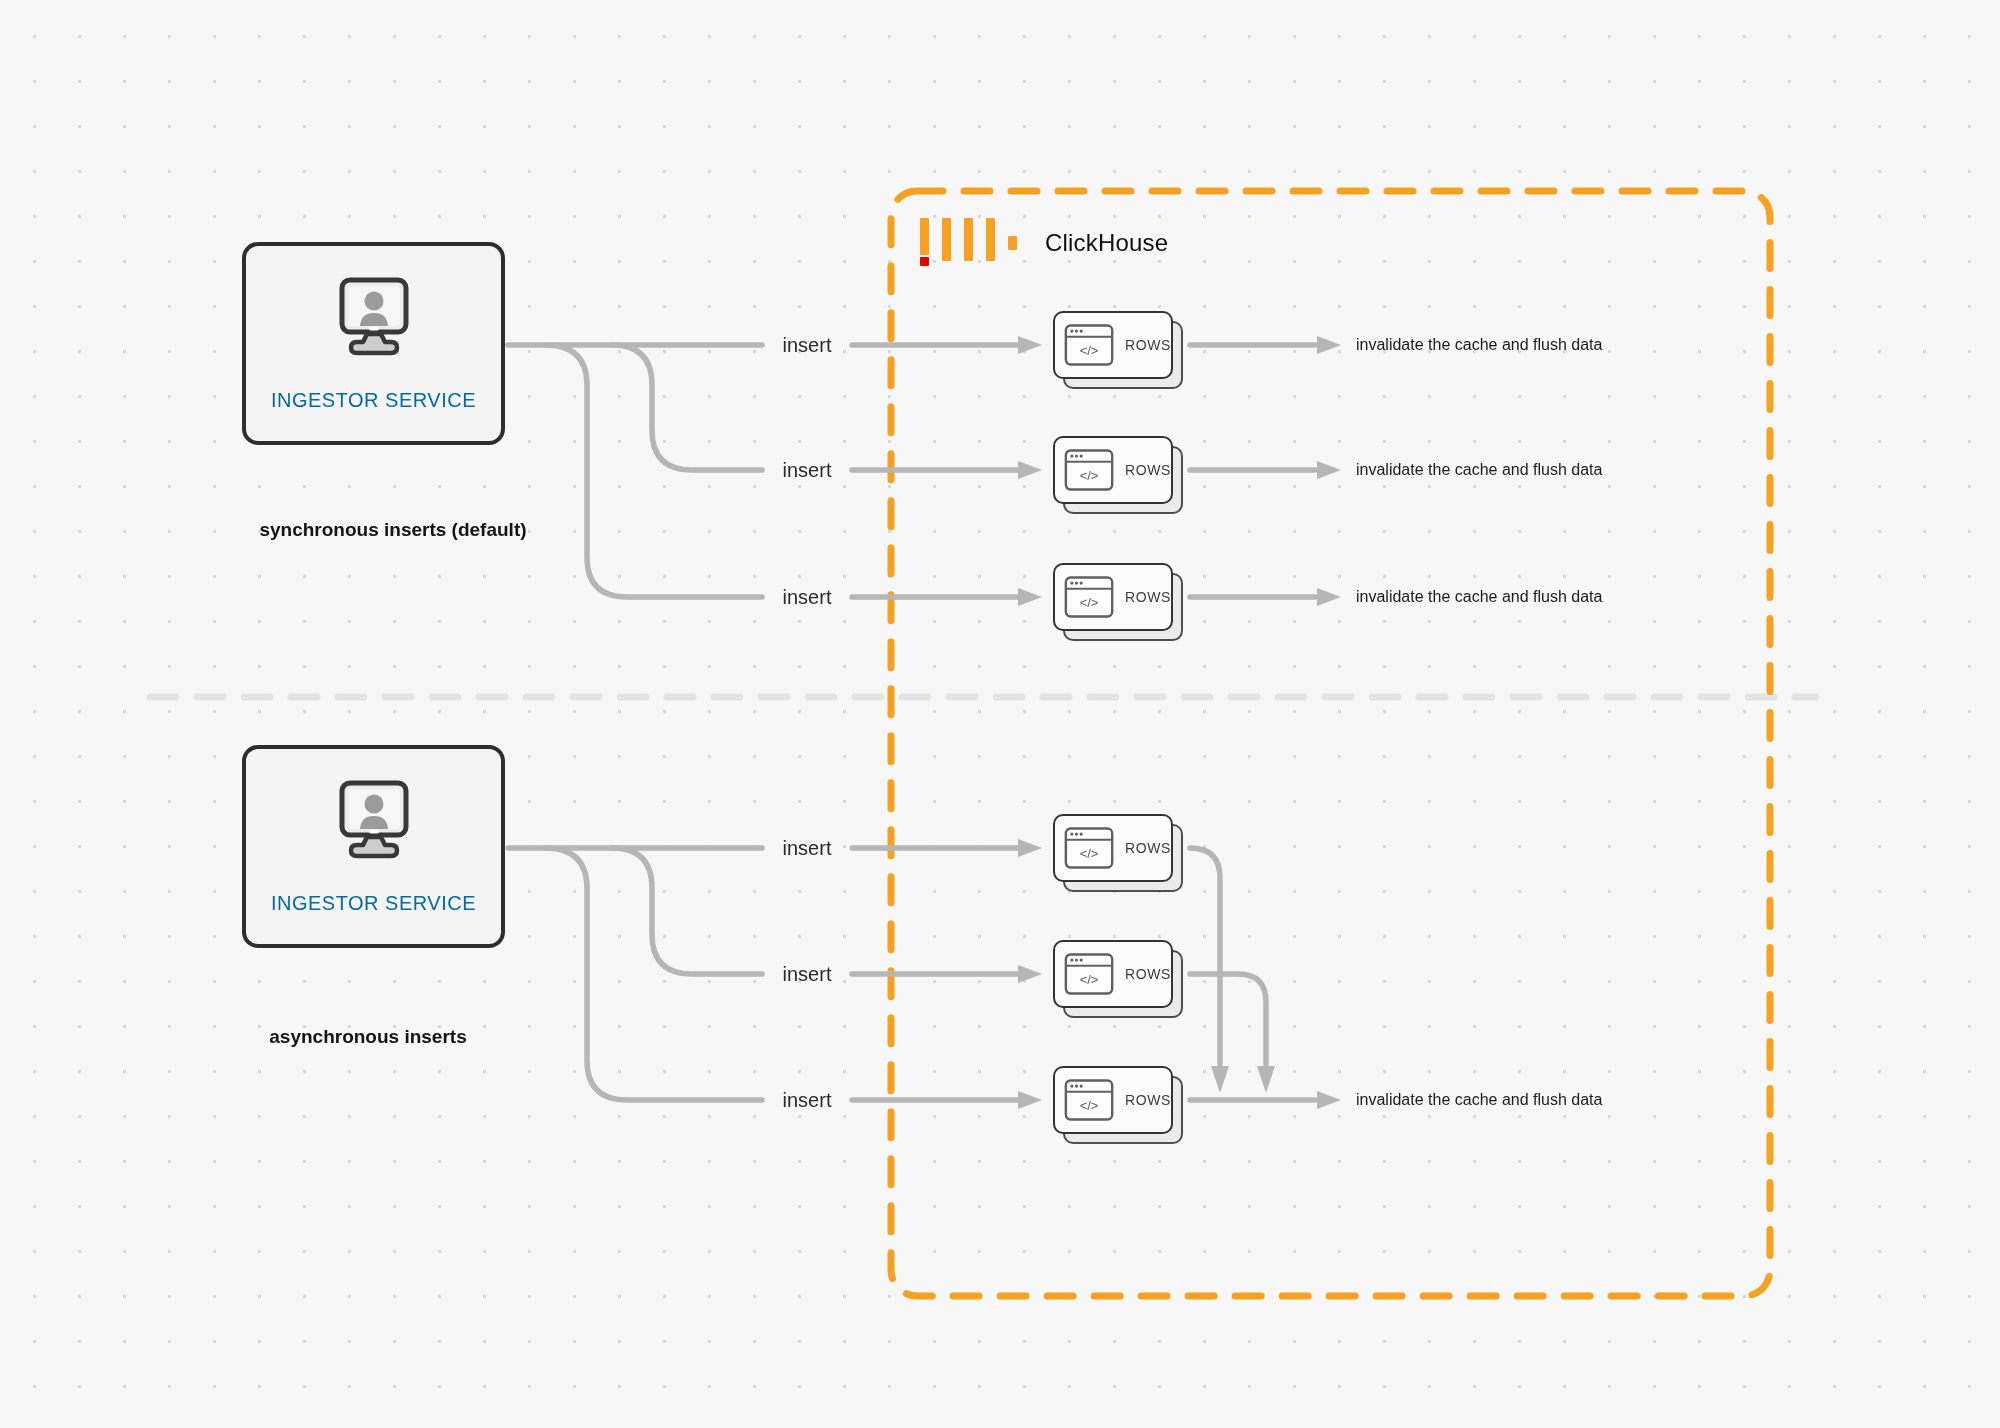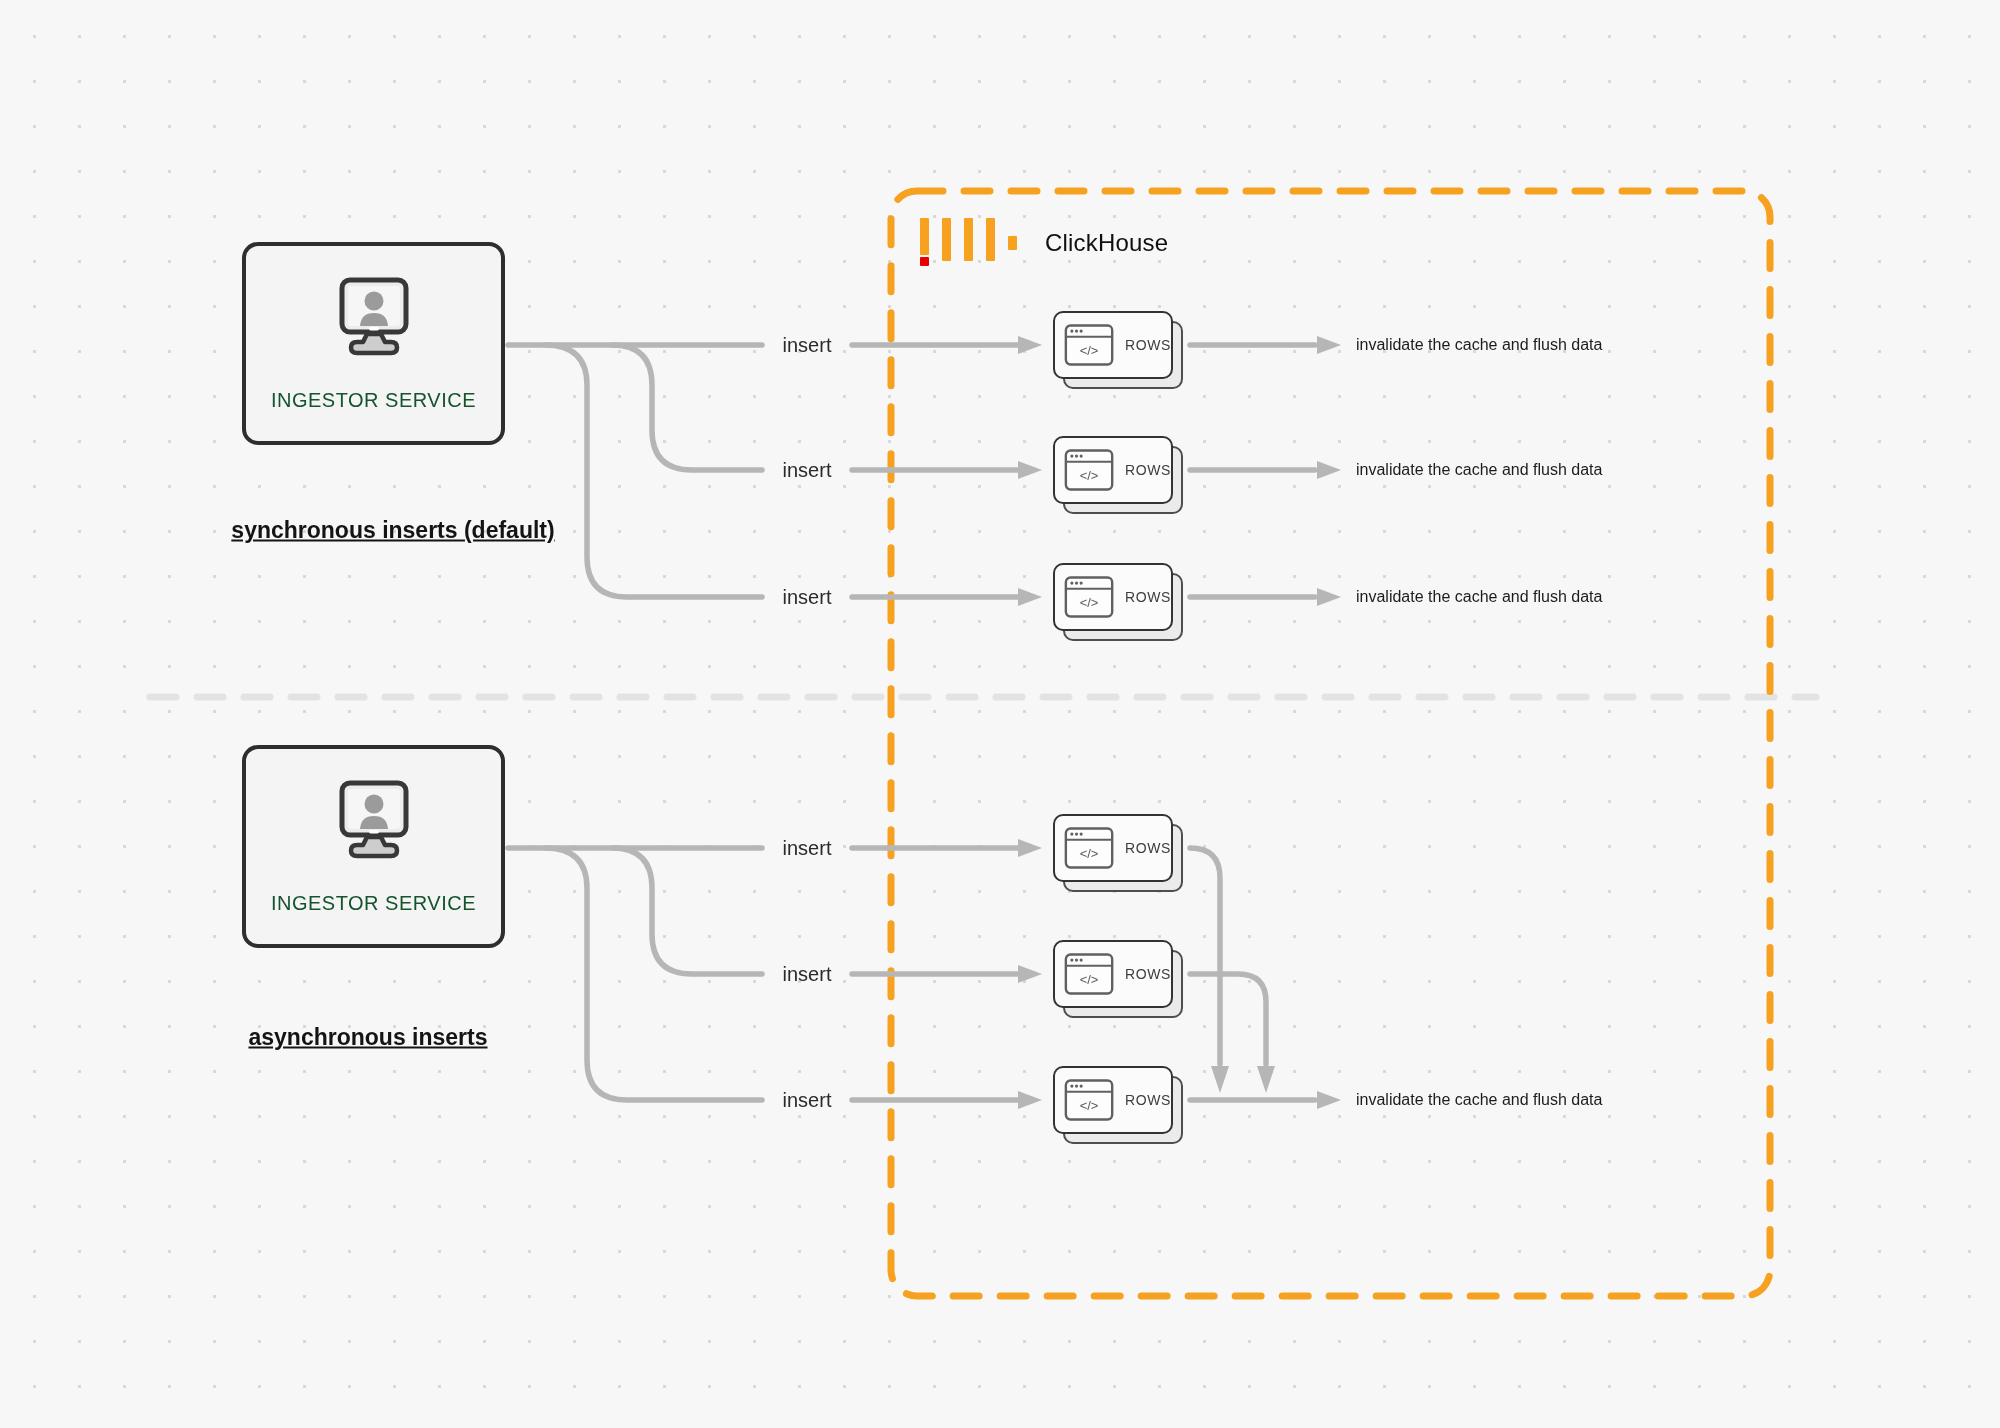--- a/index.html
+++ b/index.html
@@ -14,27 +14,27 @@
   .wires { position:absolute; left:0; top:0; }
 
   
   .svc-box {
     position:absolute; width:263px; height:203px; box-sizing:border-box;
     border:4.5px solid #2e2e2e; border-radius:16px; background:#f4f4f4;
   }
   .svc-icon { position:absolute; left:50%; top:30px; transform:translateX(-50%); }
   .svc-label {
     position:absolute; left:0; right:0; top:143px; text-align:center;
-    font-size:20px; color:#14532d; letter-spacing:0.5px;
+    font-size:20px; color:#0369a1; letter-spacing:0.5px;
   }
 
   
   .caption {
     position:absolute; transform:translate(-50%,-50%);
-    font-size:23px; font-weight:bold; color:#141414; white-space:nowrap;text-decoration:underline;
+    font-size:19px; font-weight:bold; color:#141414; white-space:nowrap;
   }
 
   
   .ch-logo { position:absolute; left:918px; top:214px; }
   .ch-label {
     position:absolute; left:1045px; top:243px; transform:translateY(-50%);
     font-size:24px; font-weight:400; color:#101010; letter-spacing:0.2px;
   }
 
   

